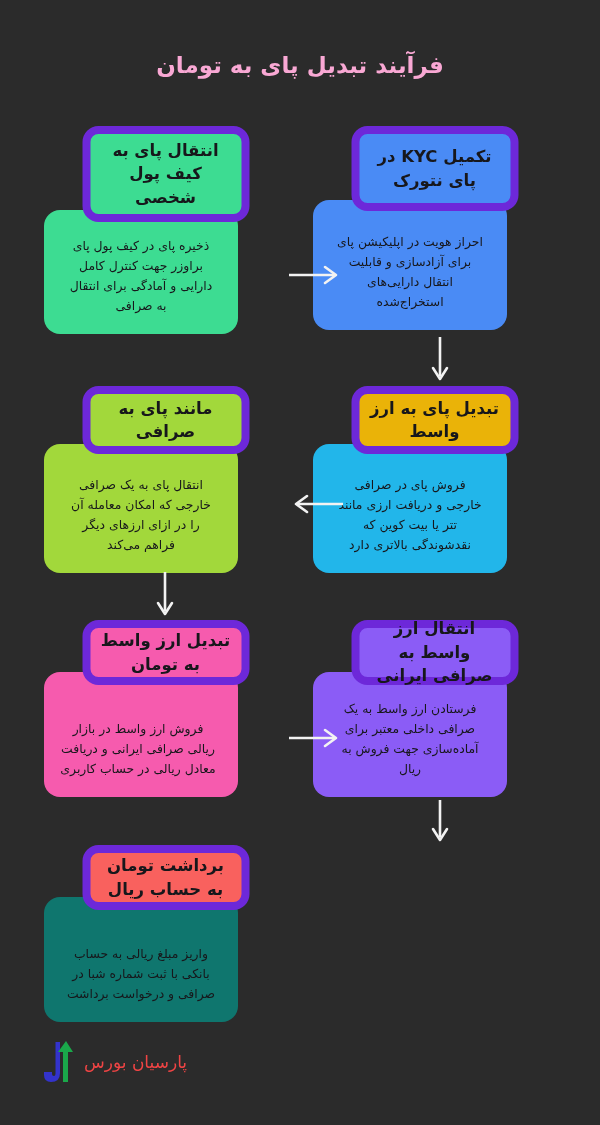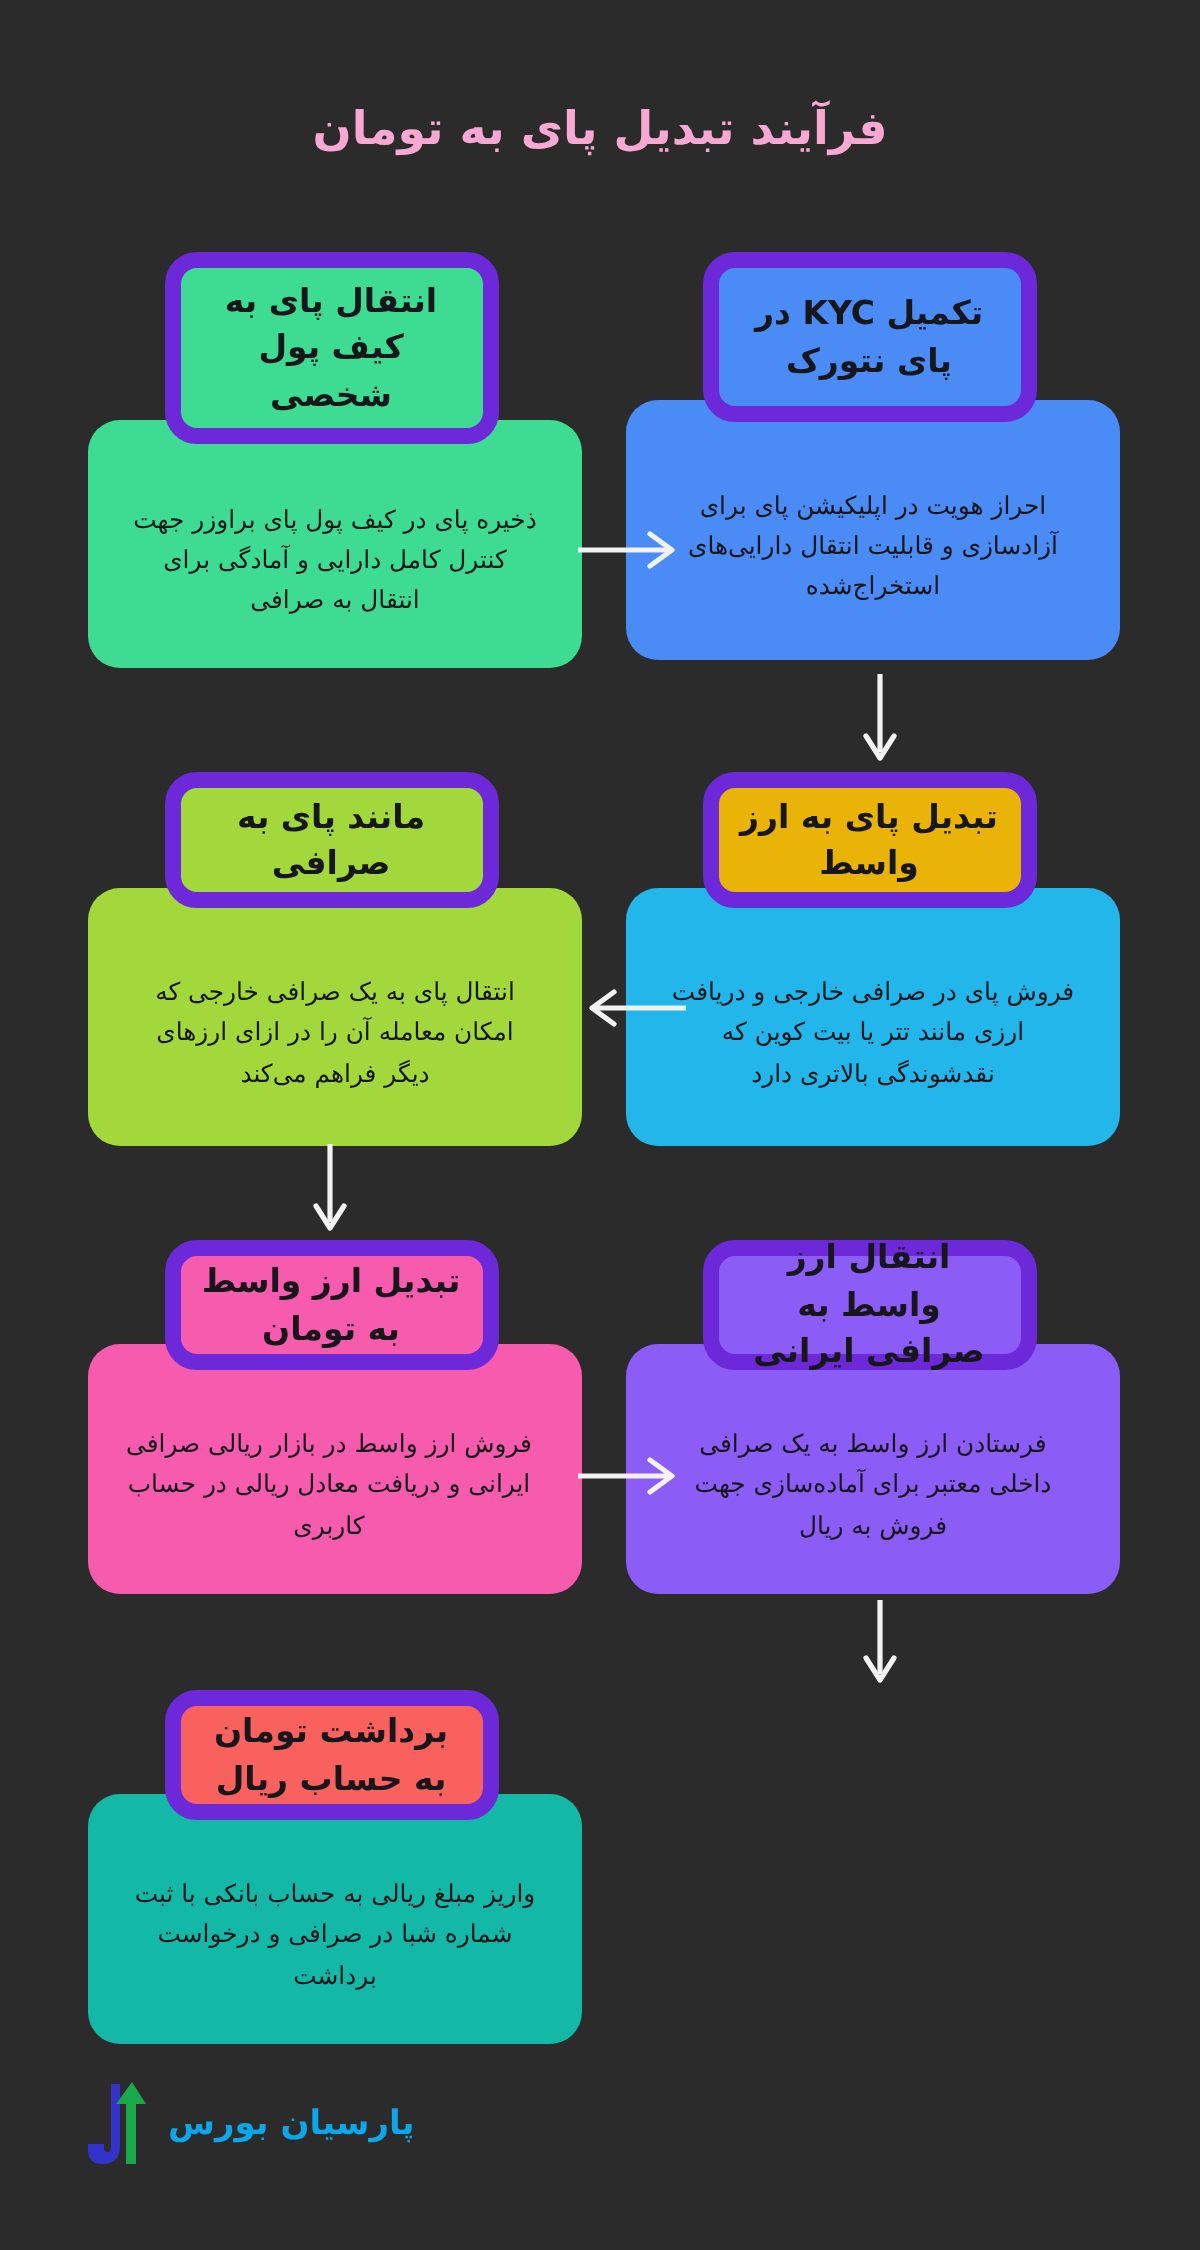--- a/index.html
+++ b/index.html
@@ -41,24 +41,24 @@
   .card {
     position: absolute;
     width: 243px;
     border-radius: 14px;
     direction: rtl;
   }
 
   .card-body {
     position: absolute;
     left: 0;
-    width: 247px;
+    width: 194px;
     border-radius: 16px;
     display: flex;
-    align-items: center;
+    align-items: flex-end;
     justify-content: center;
     padding: 34px 22px 18px 22px;
     text-align: center;
   }
 
   .card-head {
     position: absolute;
     left: 50%;
     transform: translateX(-50%);
     width: 167px;
@@ -100,26 +100,25 @@
     position: absolute;
     left: 40px;
     bottom: 40px;
     display: flex;
     flex-direction: row-reverse;
     align-items: center;
     gap: 10px;
     direction: rtl;
   }
   .logo-text {
-    color: #0ea5e9;
+    color: #ef4444;
     font-size: 17px;
     letter-spacing: 1px;
     direction: rtl;
     white-space: nowrap;
-    font-weight: bold;
   }
   .logo-mark { width: 34px; height: 46px; }
 </style>
 </head>
 <body>
 
 <div id="page">
 
   <div class="page-title">فرآیند تبدیل پای به تومان</div>
 
@@ -171,21 +170,21 @@
   <div class="card" style="top:620px; left:44px;">
     <div class="card-body" style="top:52px; height:125px; background:#f65bae;padding-left:16px;">
       <div class="card-body-text">فروش ارز واسط در بازار ریالی صرافی ایرانی و دریافت معادل ریالی در حساب کاربری</div>
     </div>
     <div class="card-head" style="top:0; height:65px; background:#f65bae;">
       <div class="card-head-text">تبدیل ارز واسط به تومان</div>
     </div>
   </div>
 
   <div class="card" style="top:845px; left:44px;">
-    <div class="card-body" style="top:52px; height:125px; background:#14b8a6;">
+    <div class="card-body" style="top:52px; height:125px; background:#0f766e;">
       <div class="card-body-text">واریز مبلغ ریالی به حساب بانکی با ثبت شماره شبا در صرافی و درخواست برداشت</div>
     </div>
     <div class="card-head" style="top:0; height:65px; background:#f9615e;">
       <div class="card-head-text">برداشت تومان به حساب ریال</div>
     </div>
   </div>
 
   <div class="arrow" style="left:289px; top:265px; width:54px; height:20px;">
     <svg width="54" height="20" viewBox="0 0 54 20">
       <line x1="0" y1="10" x2="45" y2="10" stroke="#f2f2f2" stroke-width="2.6"></line>

